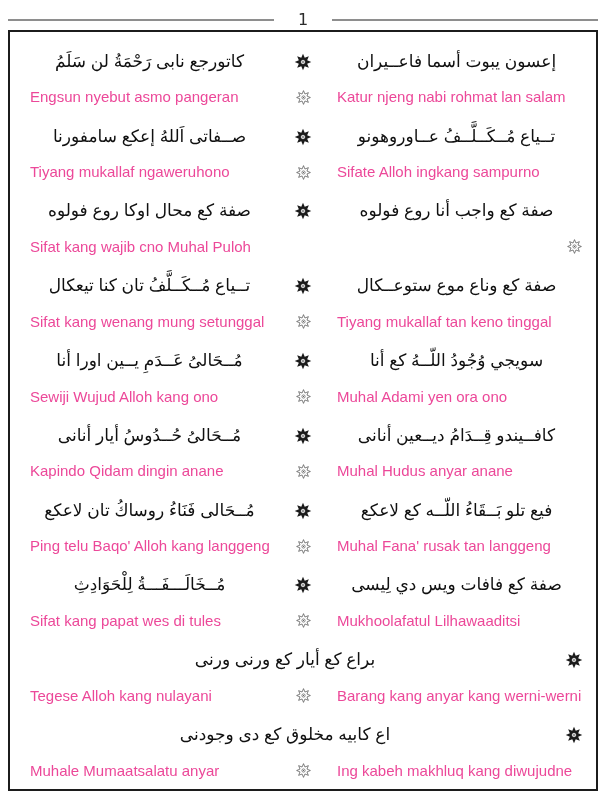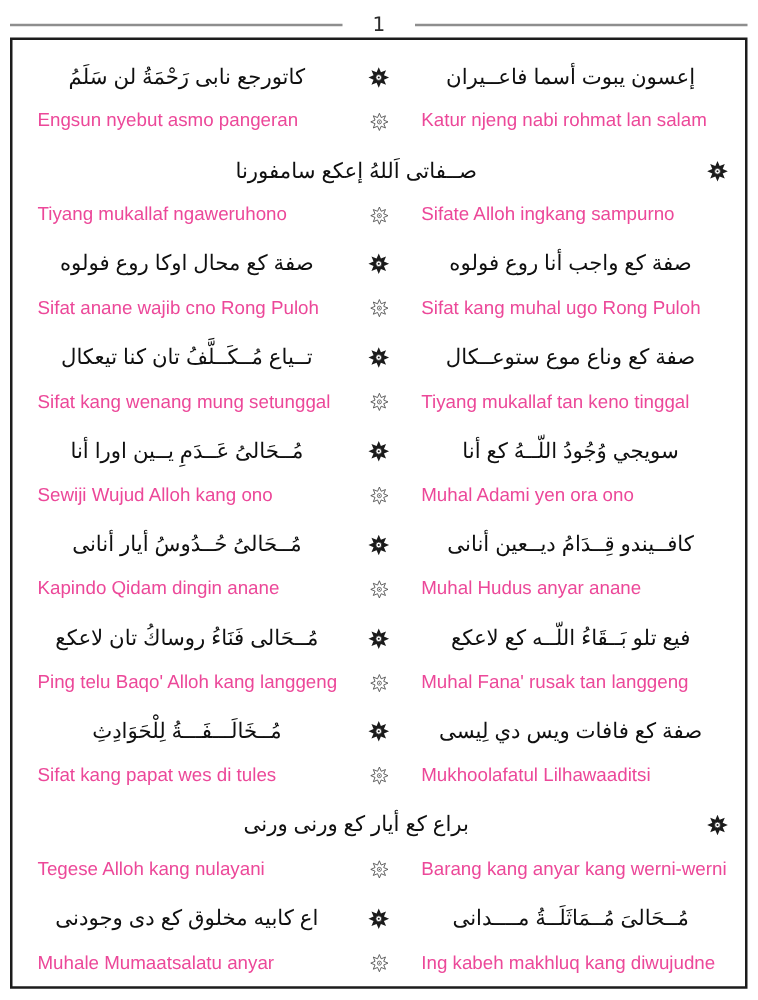--- a/index.html
+++ b/index.html
@@ -83,20 +83,21 @@
     <div class="line arabic-line">
       <div class="cell ar" dir="rtl">صــفاتى اَللهُ إعكع سامفورنا</div>
       <div class="sep">
         <svg width="18" height="18" viewBox="0 0 24 24">
           <path d="M23,12 L17.54,14.3 L19.78,19.78 L14.3,17.54 L12,23 L9.7,17.54 L4.22,19.78 L6.46,14.3 L1,12 L6.46,9.7 L4.22,4.22 L9.7,6.46 L12,1 L14.3,6.46 L19.78,4.22 L17.54,9.7 Z" fill="#1b1b1b"></path>
           <circle cx="12" cy="12" r="3.1" fill="#ffffff"></circle>
           <circle cx="12" cy="12" r="3.1" fill="none" stroke="#1b1b1b" stroke-width="0.8"></circle>
           <circle cx="12" cy="12" r="1.1" fill="#1b1b1b"></circle>
         </svg>
       </div>
+      <div class="cell ar" dir="rtl">تــياع مُــكَــلَّــفُ عــاوروهونو</div>
     </div>
     <div class="line latin-line">
       <div class="cell la">Tiyang mukallaf ngaweruhono</div>
       <div class="sep">
         <svg width="15" height="15" viewBox="0 0 24 24">
           <path d="M23,12 L17.54,14.3 L19.78,19.78 L14.3,17.54 L12,23 L9.7,17.54 L4.22,19.78 L6.46,14.3 L1,12 L6.46,9.7 L4.22,4.22 L9.7,6.46 L12,1 L14.3,6.46 L19.78,4.22 L17.54,9.7 Z" fill="none" stroke="#4a4a4a" stroke-width="1.1"></path>
           <circle cx="12" cy="12" r="2.6" fill="none" stroke="#4a4a4a" stroke-width="1"></circle>
           <circle cx="12" cy="12" r="0.9" fill="#4a4a4a"></circle>
         </svg>
       </div>
@@ -111,29 +112,28 @@
         <svg width="18" height="18" viewBox="0 0 24 24">
           <path d="M23,12 L17.54,14.3 L19.78,19.78 L14.3,17.54 L12,23 L9.7,17.54 L4.22,19.78 L6.46,14.3 L1,12 L6.46,9.7 L4.22,4.22 L9.7,6.46 L12,1 L14.3,6.46 L19.78,4.22 L17.54,9.7 Z" fill="#1b1b1b"></path>
           <circle cx="12" cy="12" r="3.1" fill="#ffffff"></circle>
           <circle cx="12" cy="12" r="3.1" fill="none" stroke="#1b1b1b" stroke-width="0.8"></circle>
           <circle cx="12" cy="12" r="1.1" fill="#1b1b1b"></circle>
         </svg>
       </div>
       <div class="cell ar" dir="rtl">صفة كع واجب أنا روع فولوه</div>
     </div>
     <div class="line latin-line">
-      <div class="cell la">Sifat anane wajib cno Rong Puloh</div>
-      <div class="sep">
-        <svg width="15" height="15" viewBox="0 0 24 24">
-          <path d="M23,12 L17.54,14.3 L19.78,19.78 L14.3,17.54 L12,23 L9.7,17.54 L4.22,19.78 L6.46,14.3 L1,12 L6.46,9.7 L4.22,4.22 L9.7,6.46 L12,1 L14.3,6.46 L19.78,4.22 L17.54,9.7 Z" fill="none" stroke="#4a4a4a" stroke-width="1.1"></path>
-          <circle cx="12" cy="12" r="2.6" fill="none" stroke="#4a4a4a" stroke-width="1"></circle>
-          <circle cx="12" cy="12" r="0.9" fill="#4a4a4a"></circle>
-        </svg>
-      </div>
-      <div class="cell la">Sifat kang muhal ugo Rong Puloh</div>
+      <div class="cell la">Sifat kang wajib cno Muhal Puloh</div>
+      <div class="sep">
+        <svg width="15" height="15" viewBox="0 0 24 24">
+          <path d="M23,12 L17.54,14.3 L19.78,19.78 L14.3,17.54 L12,23 L9.7,17.54 L4.22,19.78 L6.46,14.3 L1,12 L6.46,9.7 L4.22,4.22 L9.7,6.46 L12,1 L14.3,6.46 L19.78,4.22 L17.54,9.7 Z" fill="none" stroke="#4a4a4a" stroke-width="1.1"></path>
+          <circle cx="12" cy="12" r="2.6" fill="none" stroke="#4a4a4a" stroke-width="1"></circle>
+          <circle cx="12" cy="12" r="0.9" fill="#4a4a4a"></circle>
+        </svg>
+      </div>
     </div>
   </div>
 
   <div class="verse">
     <div class="line arabic-line">
       <div class="cell ar" dir="rtl">تــياع مُــكَــلَّفُ تان كنا تيعكال</div>
       <div class="sep">
         <svg width="18" height="18" viewBox="0 0 24 24">
           <path d="M23,12 L17.54,14.3 L19.78,19.78 L14.3,17.54 L12,23 L9.7,17.54 L4.22,19.78 L6.46,14.3 L1,12 L6.46,9.7 L4.22,4.22 L9.7,6.46 L12,1 L14.3,6.46 L19.78,4.22 L17.54,9.7 Z" fill="#1b1b1b"></path>
           <circle cx="12" cy="12" r="3.1" fill="#ffffff"></circle>
@@ -289,21 +289,20 @@
     <div class="line arabic-line">
       <div class="cell ar" dir="rtl">اع كابيه مخلوق كع دى وجودنى</div>
       <div class="sep">
         <svg width="18" height="18" viewBox="0 0 24 24">
           <path d="M23,12 L17.54,14.3 L19.78,19.78 L14.3,17.54 L12,23 L9.7,17.54 L4.22,19.78 L6.46,14.3 L1,12 L6.46,9.7 L4.22,4.22 L9.7,6.46 L12,1 L14.3,6.46 L19.78,4.22 L17.54,9.7 Z" fill="#1b1b1b"></path>
           <circle cx="12" cy="12" r="3.1" fill="#ffffff"></circle>
           <circle cx="12" cy="12" r="3.1" fill="none" stroke="#1b1b1b" stroke-width="0.8"></circle>
           <circle cx="12" cy="12" r="1.1" fill="#1b1b1b"></circle>
         </svg>
       </div>
-      <div class="cell ar" dir="rtl">مُــحَالىَ مُــمَاثَلَــةُ مــــدانى</div>
     </div>
     <div class="line latin-line">
       <div class="cell la">Muhale Mumaatsalatu anyar</div>
       <div class="sep">
         <svg width="15" height="15" viewBox="0 0 24 24">
           <path d="M23,12 L17.54,14.3 L19.78,19.78 L14.3,17.54 L12,23 L9.7,17.54 L4.22,19.78 L6.46,14.3 L1,12 L6.46,9.7 L4.22,4.22 L9.7,6.46 L12,1 L14.3,6.46 L19.78,4.22 L17.54,9.7 Z" fill="none" stroke="#4a4a4a" stroke-width="1.1"></path>
           <circle cx="12" cy="12" r="2.6" fill="none" stroke="#4a4a4a" stroke-width="1"></circle>
           <circle cx="12" cy="12" r="0.9" fill="#4a4a4a"></circle>
         </svg>
       </div>

